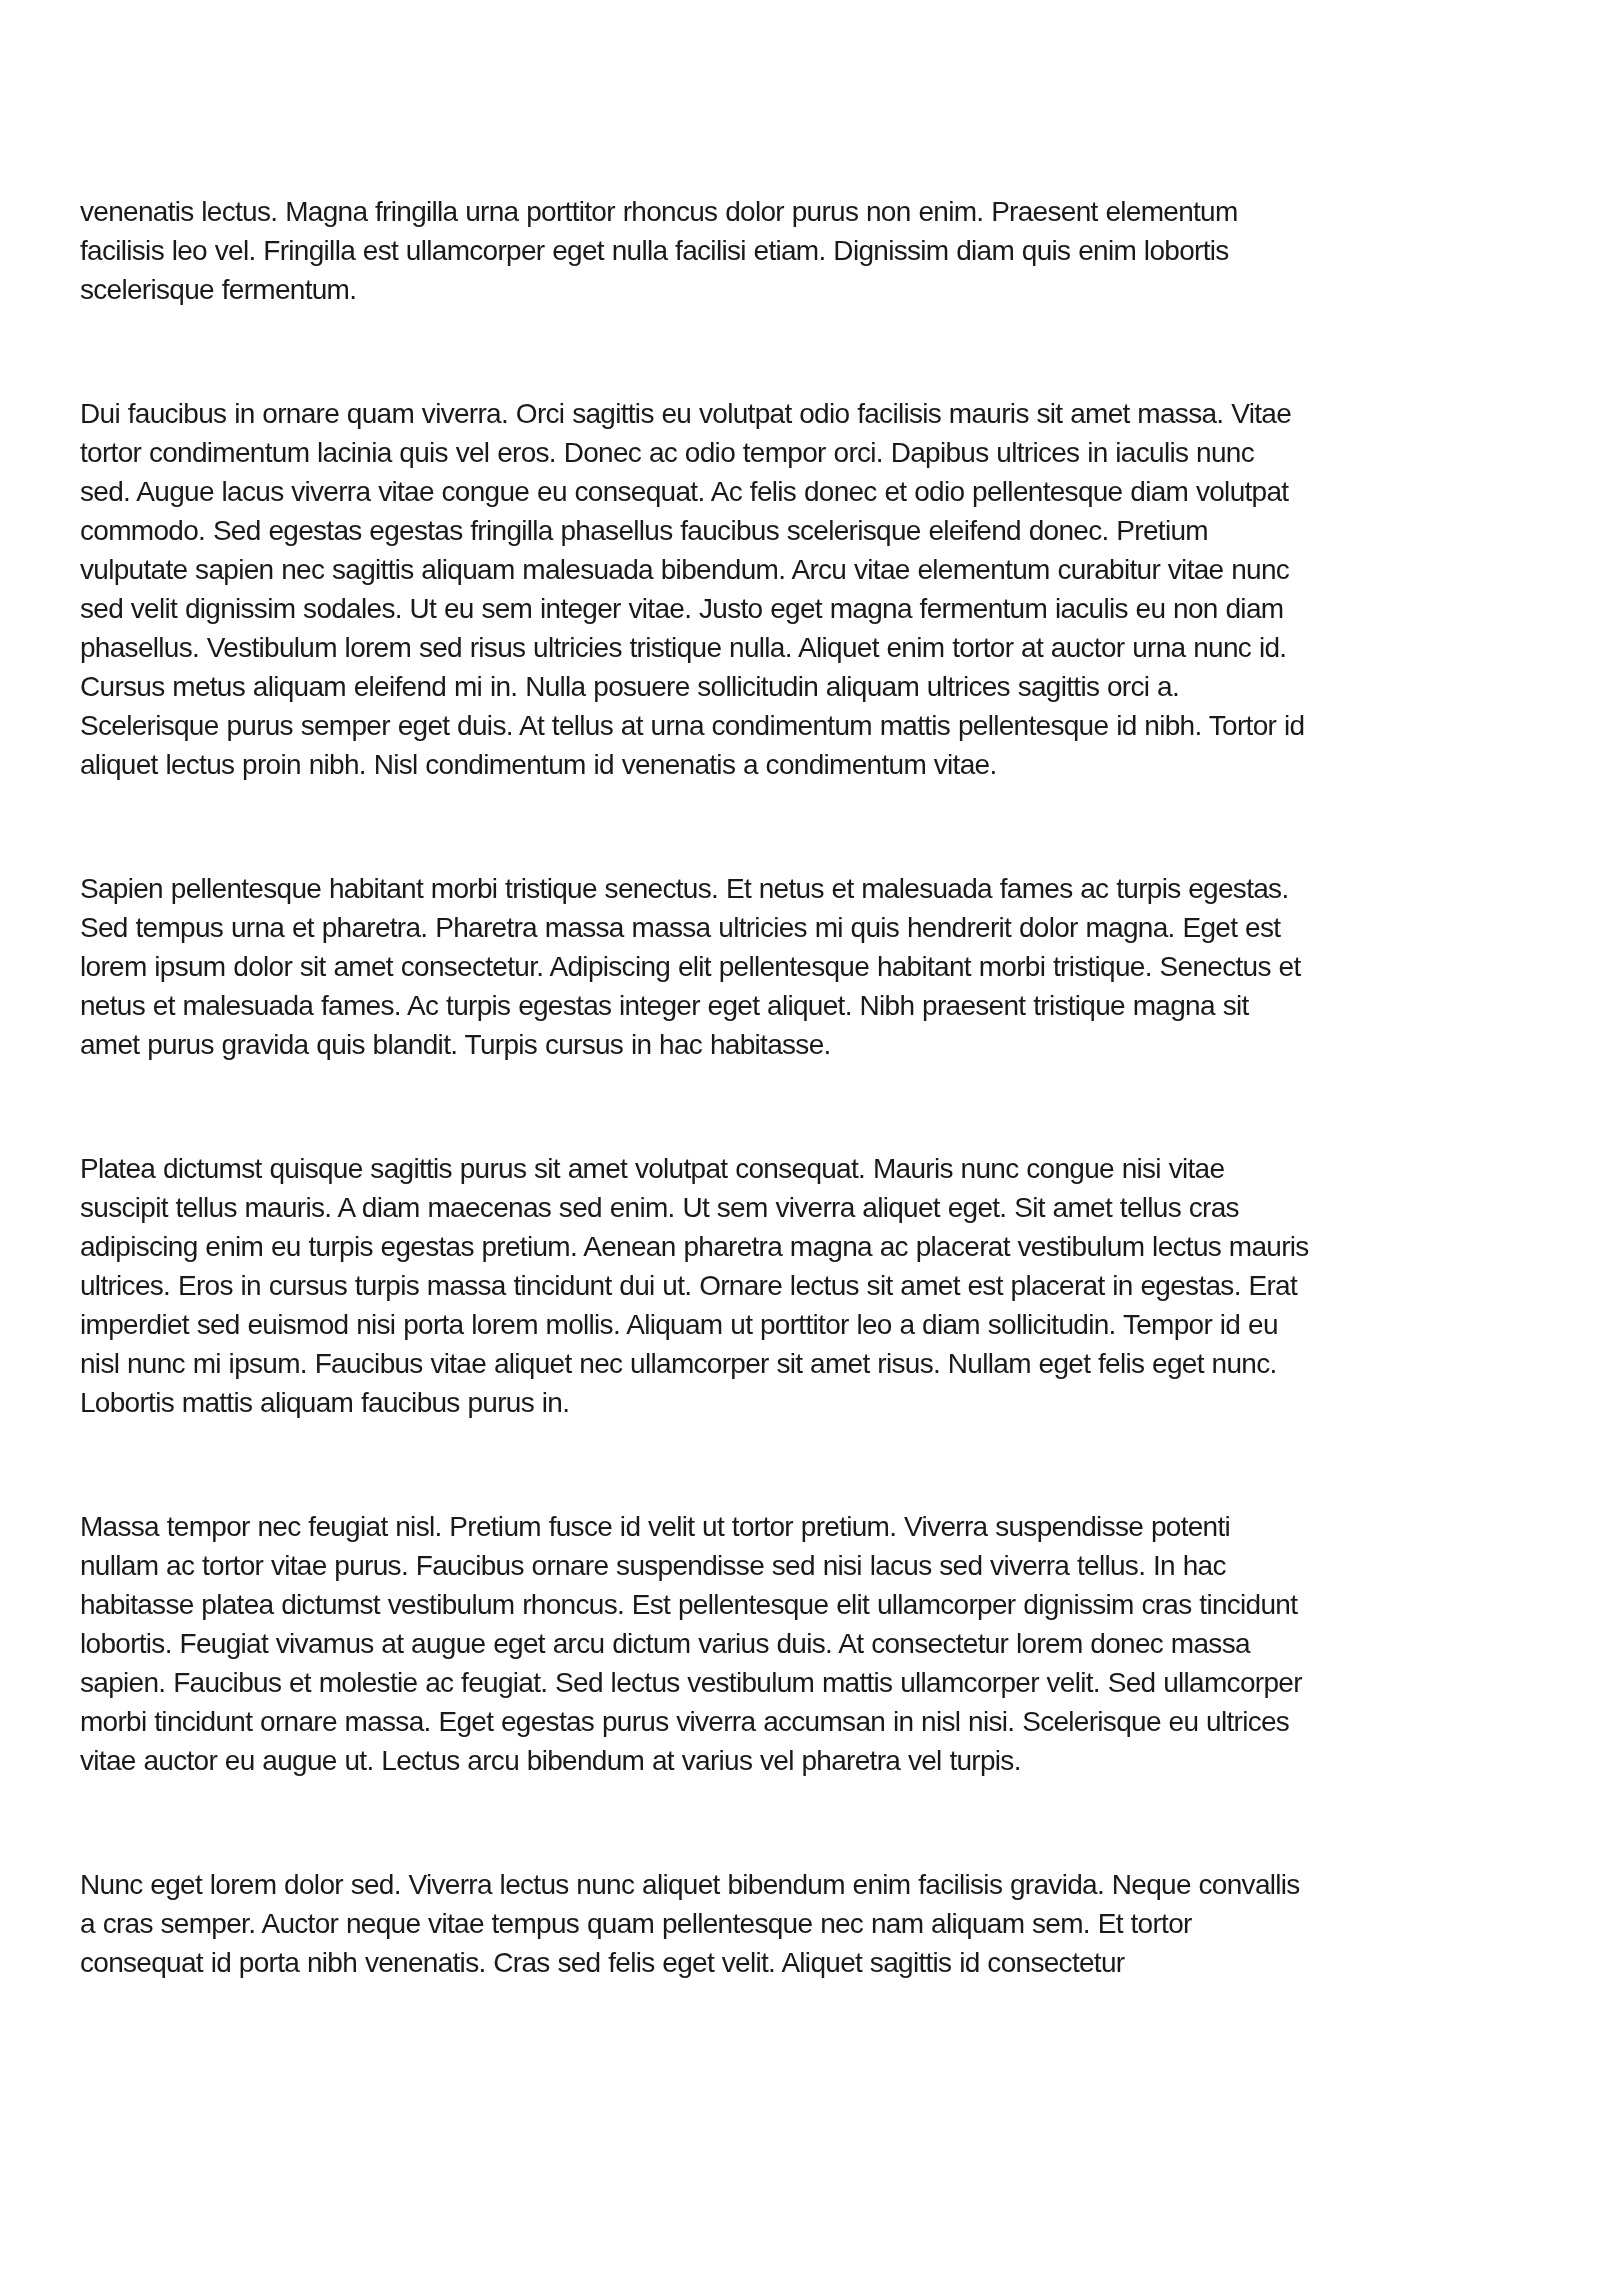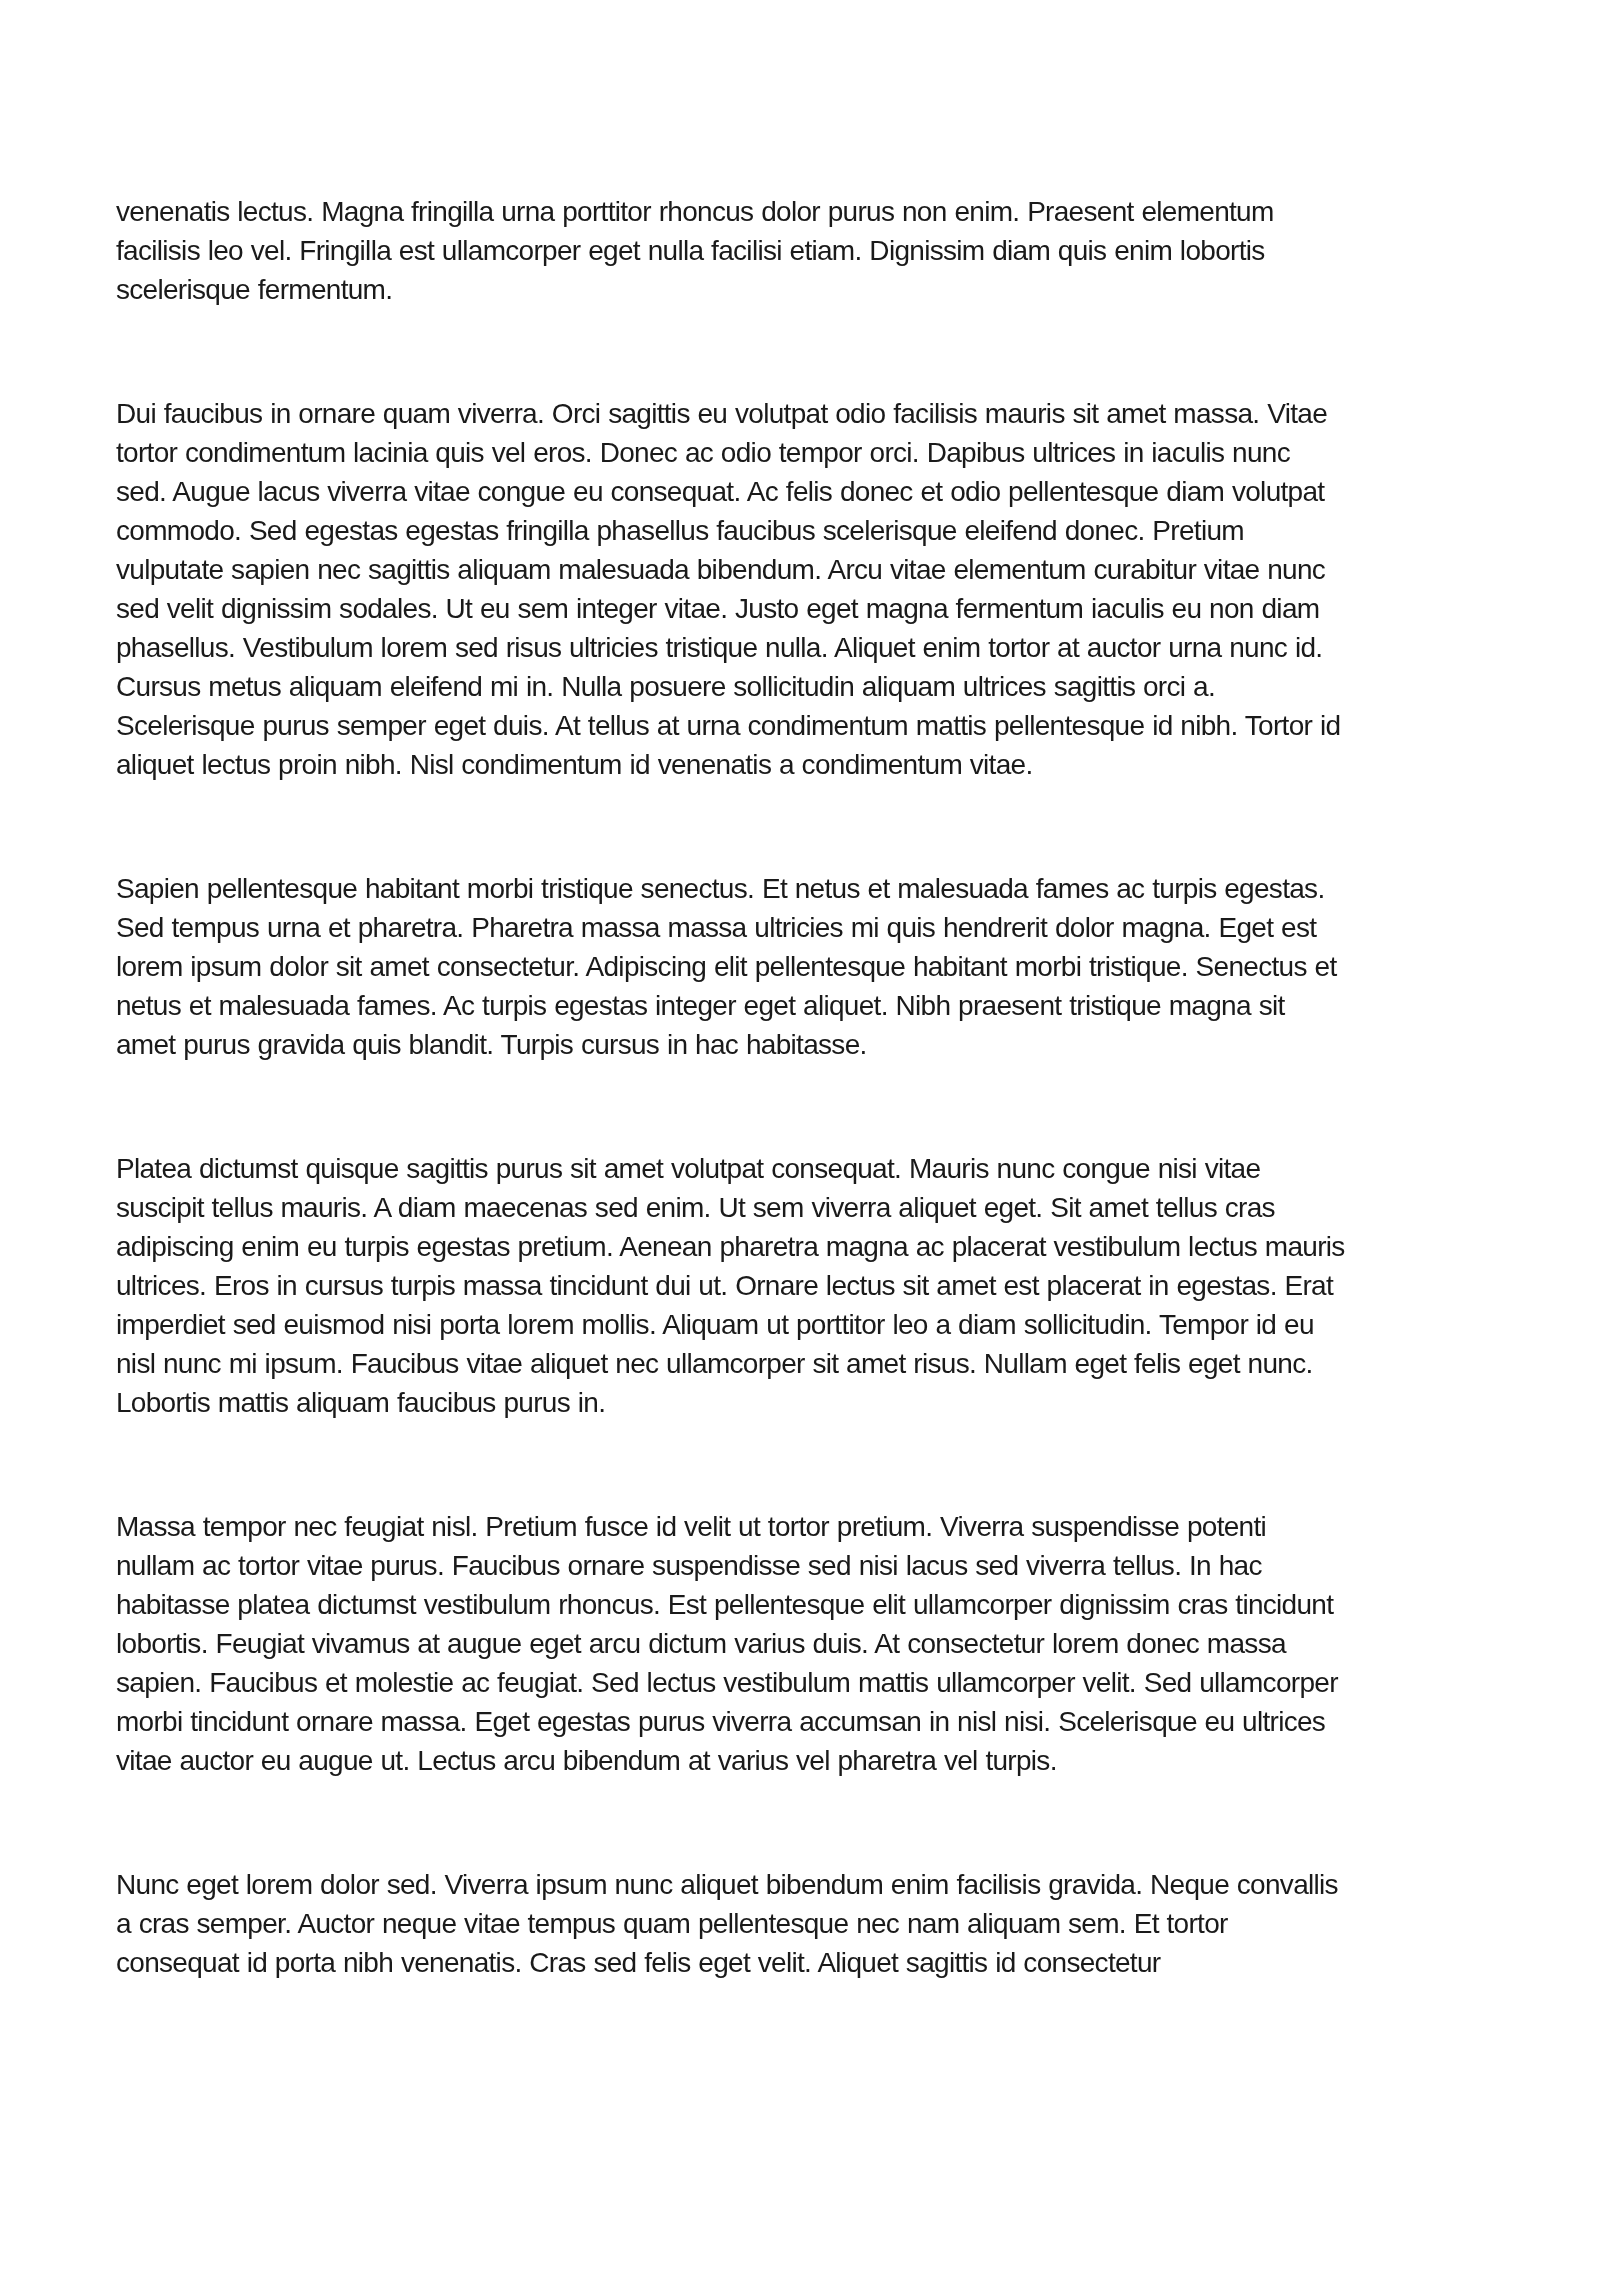--- a/index.html
+++ b/index.html
@@ -6,21 +6,21 @@
     margin: 0;
     padding: 0;
     background: #ffffff;
   }
   .page {
     position: relative;
     width: 1623px;
     height: 2295px;
     background: #ffffff;
     box-sizing: border-box;
-    padding: 192px 196px 0 116px;
+    padding: 192px 196px 0 80px;
     overflow: hidden;
   }
   .doc-body {
     width: 1231px;
   }
   .doc-body p {
     margin: 0 0 85px 0;
     font-family: "Liberation Sans", "DejaVu Sans", sans-serif;
     font-size: 28px;
     line-height: 39px;
@@ -36,16 +36,16 @@
 </head>
 <body>
 
 <main class="page">
   <div class="doc-body">
     <p>venenatis lectus. Magna fringilla urna porttitor rhoncus dolor purus non enim. Praesent elementum facilisis leo vel. Fringilla est ullamcorper eget nulla facilisi etiam. Dignissim diam quis enim lobortis scelerisque fermentum.</p>
     <p>Dui faucibus in ornare quam viverra. Orci sagittis eu volutpat odio facilisis mauris sit amet massa. Vitae tortor condimentum lacinia quis vel eros. Donec ac odio tempor orci. Dapibus ultrices in iaculis nunc sed. Augue lacus viverra vitae congue eu consequat. Ac felis donec et odio pellentesque diam volutpat commodo. Sed egestas egestas fringilla phasellus faucibus scelerisque eleifend donec. Pretium vulputate sapien nec sagittis aliquam malesuada bibendum. Arcu vitae elementum curabitur vitae nunc sed velit dignissim sodales. Ut eu sem integer vitae. Justo eget magna fermentum iaculis eu non diam phasellus. Vestibulum lorem sed risus ultricies tristique nulla. Aliquet enim tortor at auctor urna nunc id. Cursus metus aliquam eleifend mi in. Nulla posuere sollicitudin aliquam ultrices sagittis orci a. Scelerisque purus semper eget duis. At tellus at urna condimentum mattis pellentesque id nibh. Tortor id aliquet lectus proin nibh. Nisl condimentum id venenatis a condimentum vitae.</p>
     <p>Sapien pellentesque habitant morbi tristique senectus. Et netus et malesuada fames ac turpis egestas. Sed tempus urna et pharetra. Pharetra massa massa ultricies mi quis hendrerit dolor magna. Eget est lorem ipsum dolor sit amet consectetur. Adipiscing elit pellentesque habitant morbi tristique. Senectus et netus et malesuada fames. Ac turpis egestas integer eget aliquet. Nibh praesent tristique magna sit amet purus gravida quis blandit. Turpis cursus in hac habitasse.</p>
     <p>Platea dictumst quisque sagittis purus sit amet volutpat consequat. Mauris nunc congue nisi vitae suscipit tellus mauris. A diam maecenas sed enim. Ut sem viverra aliquet eget. Sit amet tellus cras adipiscing enim eu turpis egestas pretium. Aenean pharetra magna ac placerat vestibulum lectus mauris ultrices. Eros in cursus turpis massa tincidunt dui ut. Ornare lectus sit amet est placerat in egestas. Erat imperdiet sed euismod nisi porta lorem mollis. Aliquam ut porttitor leo a diam sollicitudin. Tempor id eu nisl nunc mi ipsum. Faucibus vitae aliquet nec ullamcorper sit amet risus. Nullam eget felis eget nunc. Lobortis mattis aliquam faucibus purus in.</p>
     <p>Massa tempor nec feugiat nisl. Pretium fusce id velit ut tortor pretium. Viverra suspendisse potenti nullam ac tortor vitae purus. Faucibus ornare suspendisse sed nisi lacus sed viverra tellus. In hac habitasse platea dictumst vestibulum rhoncus. Est pellentesque elit ullamcorper dignissim cras tincidunt lobortis. Feugiat vivamus at augue eget arcu dictum varius duis. At consectetur lorem donec massa sapien. Faucibus et molestie ac feugiat. Sed lectus vestibulum mattis ullamcorper velit. Sed ullamcorper morbi tincidunt ornare massa. Eget egestas purus viverra accumsan in nisl nisi. Scelerisque eu ultrices vitae auctor eu augue ut. Lectus arcu bibendum at varius vel pharetra vel turpis.</p>
-    <p>Nunc eget lorem dolor sed. Viverra ipsum nunc aliquet bibendum enim facilisis gravida. Neque convallis a cras semper. Auctor neque vitae tempus quam pellentesque nec nam aliquam sem. Et tortor consequat id porta nibh venenatis. Cras sed felis eget velit. Aliquet sagittis id consectetur</p>
+    <p>Nunc eget lorem dolor sed. Viverra lectus nunc aliquet bibendum enim facilisis gravida. Neque convallis a cras semper. Auctor neque vitae tempus quam pellentesque nec nam aliquam sem. Et tortor consequat id porta nibh venenatis. Cras sed felis eget velit. Aliquet sagittis id consectetur</p>
   </div>
 </main>
 
 
 </body></html>

